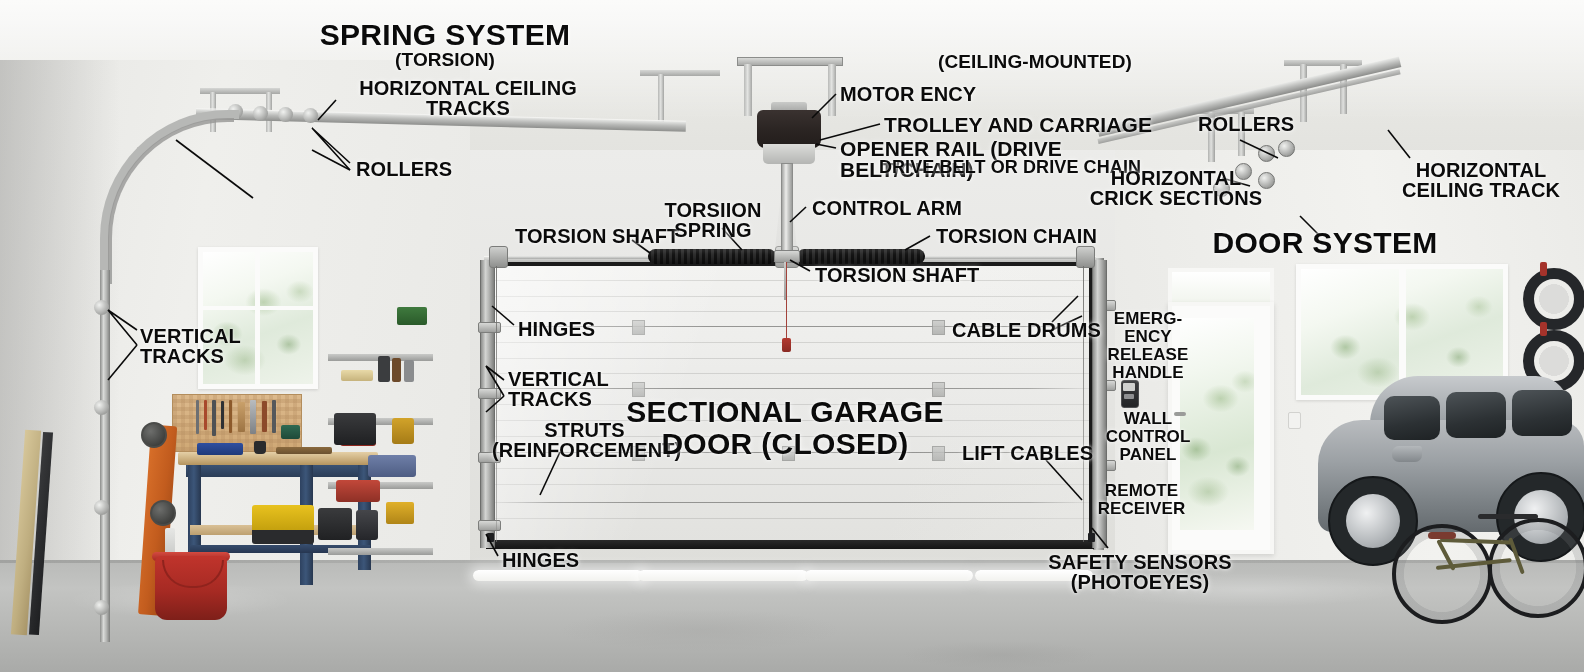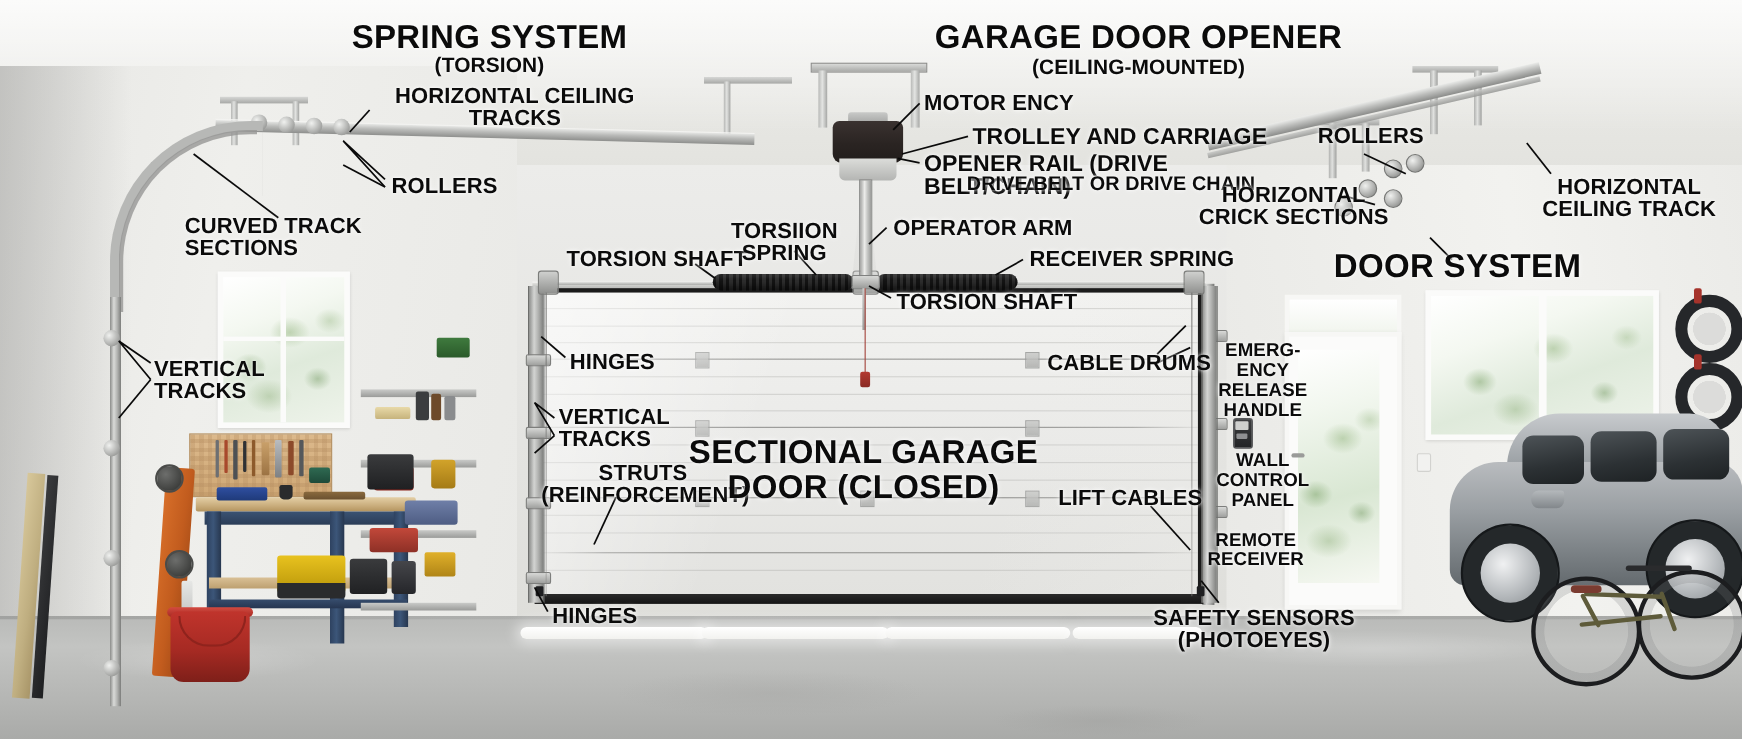--- a/index.html
+++ b/index.html
@@ -773,38 +773,35 @@
     <line x1="1410" y1="158" x2="1388" y2="130"></line>
 
     <line x1="1320" y1="236" x2="1300" y2="216"></line>
   </svg>
 
   <div class="lbl c t-title" style="left:260px;top:20px;width:370px;">SPRING SYSTEM</div>
   <div class="lbl c t-sub" style="left:300px;top:50px;width:290px;">(TORSION)</div>
   <div class="lbl c t-head" style="left:318px;top:78px;width:300px;">HORIZONTAL CEILING TRACKS</div>
 
   <div class="lbl l t-head" style="left:356px;top:159px;width:180px;">ROLLERS</div>
-  <div class="lbl l t-head" style="left:168px;top:196px;width:220px;">CURVED TRACK
-SECTIONS</div>
   <div class="lbl l t-head" style="left:140px;top:326px;width:160px;">VERTICAL
 TRACKS</div>
 
-  <div class="lbl c t-title" style="left:800px;top:20px;width:470px;">GARAGE DOOR OPENER</div>
   <div class="lbl c t-sub" style="left:850px;top:52px;width:370px;">(CEILING-MOUNTED)</div>
 
   <div class="lbl l t-head" style="left:840px;top:84px;width:220px;">MOTOR ENCY</div>
   <div class="lbl l t-big" style="left:884px;top:114px;width:300px;">TROLLEY AND CARRIAGE</div>
   <div class="lbl l t-big" style="left:840px;top:138px;width:350px;">OPENER RAIL (DRIVE BELT/CHAIN)</div>
   <div class="lbl c t-small" style="left:860px;top:158px;width:300px;">DRIVE BELT OR DRIVE CHAIN</div>
-  <div class="lbl l t-head" style="left:812px;top:198px;width:220px;">OPERATOR ARM</div>
+  <div class="lbl l t-head" style="left:812px;top:198px;width:220px;">CONTROL ARM</div>
 
   <div class="lbl l t-head" style="left:515px;top:226px;width:220px;">TORSION SHAFT</div>
   <div class="lbl c t-head" style="left:648px;top:200px;width:130px;">TORSIION
 SPRING</div>
-  <div class="lbl l t-head" style="left:936px;top:226px;width:230px;">RECEIVER SPRING</div>
+  <div class="lbl l t-head" style="left:936px;top:226px;width:230px;">TORSION CHAIN</div>
   <div class="lbl l t-head" style="left:815px;top:265px;width:230px;">TORSION SHAFT</div>
 
   <div class="lbl l t-head" style="left:518px;top:319px;width:150px;">HINGES</div>
   <div class="lbl l t-head" style="left:508px;top:369px;width:160px;">VERTICAL
 TRACKS</div>
   <div class="lbl c t-head" style="left:492px;top:420px;width:185px;">STRUTS
 (REINFORCEMENT)</div>
   <div class="lbl c t-title" style="left:600px;top:396px;width:370px;line-height:1.05;">SECTIONAL GARAGE
 DOOR (CLOSED)</div>
   <div class="lbl l t-head" style="left:502px;top:550px;width:150px;">HINGES</div>

